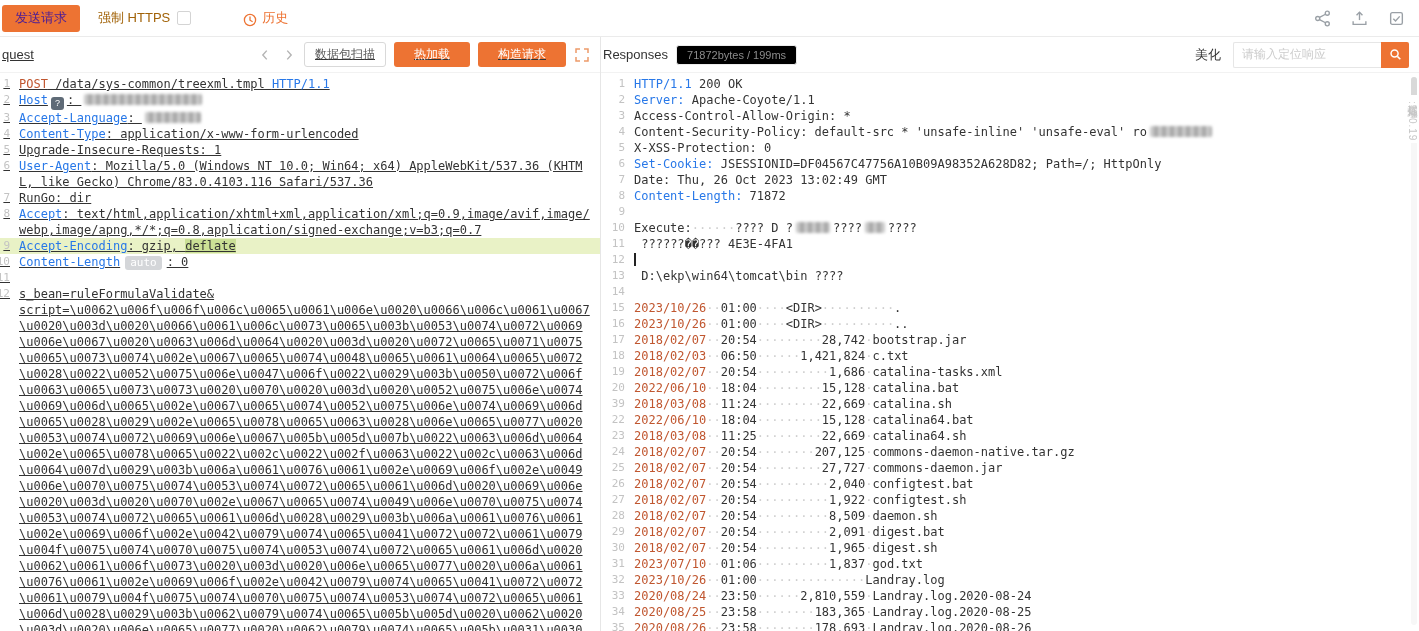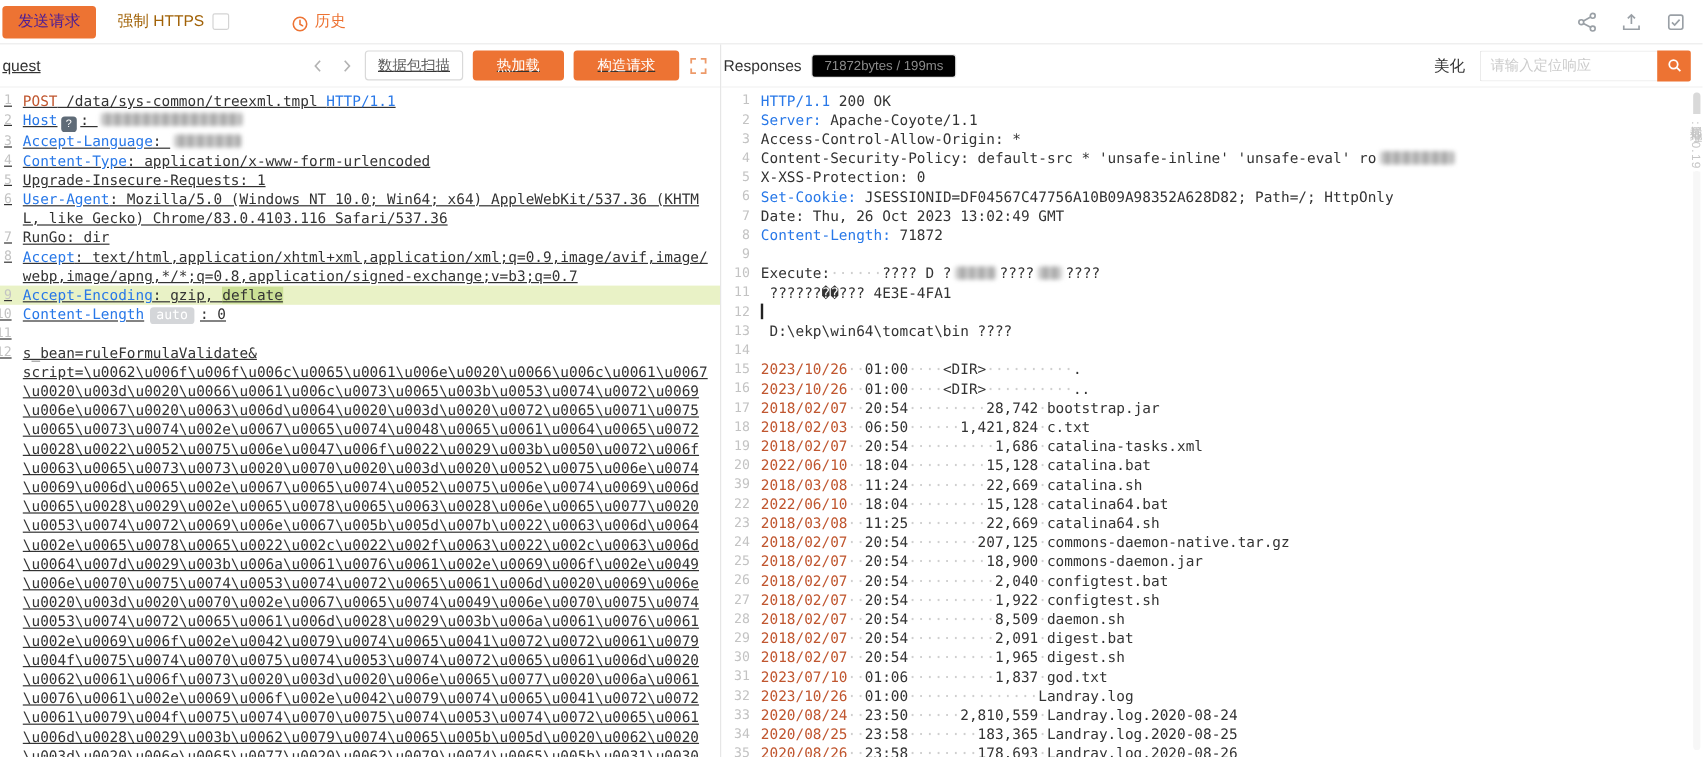--- a/index.html
+++ b/index.html
@@ -278,21 +278,21 @@
           <div class="row">
             <span class="ln">23</span>
             <span class="code"><span class="r">2018/03/08</span><span class="d">··</span><span class="t">11:25</span><span class="d">·········</span><span class="t">22,669</span><span class="d">·</span><span class="t">catalina64.sh</span></span>
           </div>
           <div class="row">
             <span class="ln">24</span>
             <span class="code"><span class="r">2018/02/07</span><span class="d">··</span><span class="t">20:54</span><span class="d">········</span><span class="t">207,125</span><span class="d">·</span><span class="t">commons-daemon-native.tar.gz</span></span>
           </div>
           <div class="row">
             <span class="ln">25</span>
-            <span class="code"><span class="r">2018/02/07</span><span class="d">··</span><span class="t">20:54</span><span class="d">·········</span><span class="t">18,900</span><span class="d">·</span><span class="t">commons-daemon.jar</span></span>
+            <span class="code"><span class="r">2018/02/07</span><span class="d">··</span><span class="t">20:54</span><span class="d">·········</span><span class="t">27,727</span><span class="d">·</span><span class="t">commons-daemon.jar</span></span>
           </div>
           <div class="row">
             <span class="ln">26</span>
             <span class="code"><span class="r">2018/02/07</span><span class="d">··</span><span class="t">20:54</span><span class="d">··········</span><span class="t">2,040</span><span class="d">·</span><span class="t">configtest.bat</span></span>
           </div>
           <div class="row">
             <span class="ln">27</span>
             <span class="code"><span class="r">2018/02/07</span><span class="d">··</span><span class="t">20:54</span><span class="d">··········</span><span class="t">1,922</span><span class="d">·</span><span class="t">configtest.sh</span></span>
           </div>
           <div class="row">

